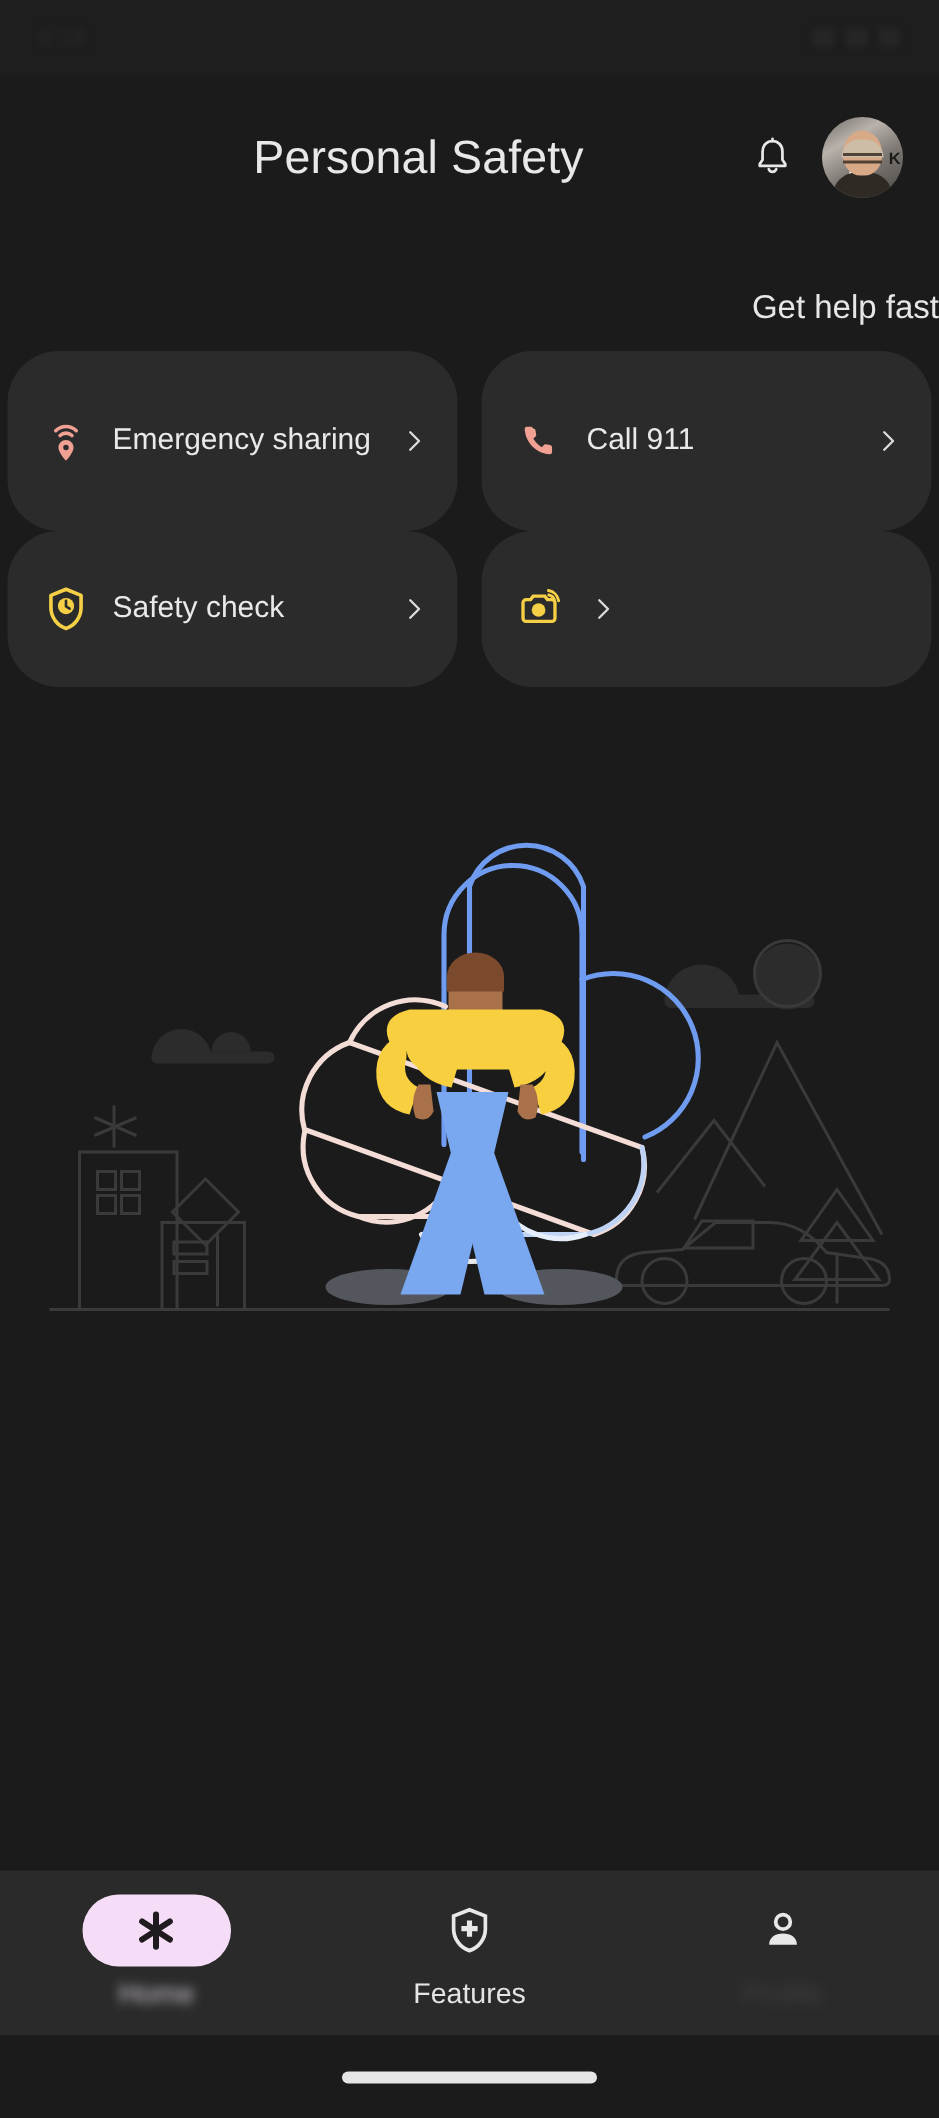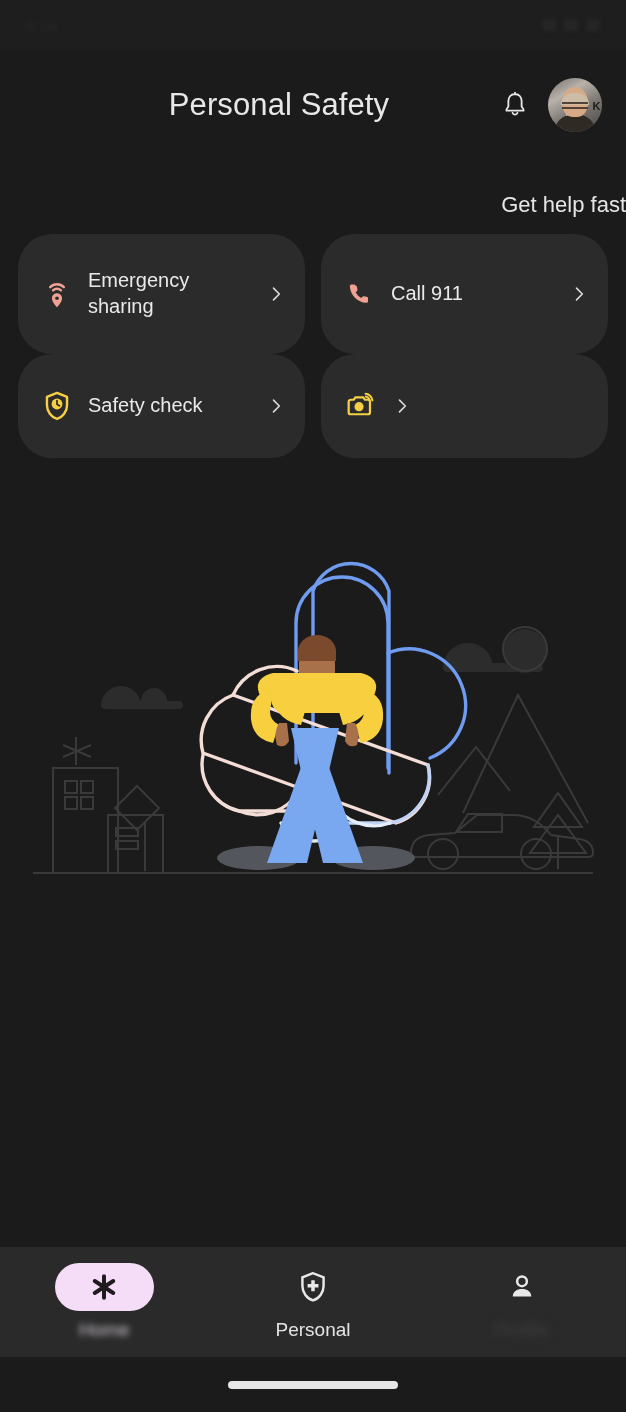--- a/index.html
+++ b/index.html
@@ -102,21 +102,21 @@
   .content { flex:1; position:relative; overflow:hidden; }
 
   .section-title {
     font-size:22px; color:#e6e6e6;
     margin:32px 0 16px 28px;
     font-weight:400;
     text-align:right;
   }
   .card-row {
     display:flex; gap:16px;
-    padding:0 18px;
+    padding:0 5px;
   }
   .card {
     flex:1 1 0; min-width:0;
     background:#2b2b2b;
     border-radius:34px;
     height:120px;
     display:flex; align-items:center;
     padding:0 18px 0 24px;
     gap:16px;
   }
@@ -391,21 +391,21 @@
       <span class="nav-label blurred">Home</span>
     </div>
 
     <div class="nav-item">
       <div class="nav-pill">
         <svg width="30" height="32" viewBox="0 0 24 26">
           <path d="M12 1.8 3.4 5.2v7c0 5.3 3.6 10.2 8.6 11.7 5-1.5 8.6-6.4 8.6-11.7v-7z" fill="none" stroke="#e8e8e8" stroke-width="2"></path>
           <path d="M10.6 7.6h2.8v3h3v2.8h-3v3h-2.8v-3h-3V10.6h3z" fill="#e8e8e8"></path>
         </svg>
       </div>
-      <span class="nav-label">Personal</span>
+      <span class="nav-label">Features</span>
     </div>
 
     <div class="nav-item">
       <div class="nav-pill">
         <svg width="30" height="30" viewBox="0 0 24 24">
           <circle cx="12" cy="7.4" r="3.9" fill="none" stroke="#e8e8e8" stroke-width="2"></circle>
           <path d="M4.6 19.6c0-4 3.3-6 7.4-6s7.4 2 7.4 6z" fill="#e8e8e8"></path>
         </svg>
       </div>
       <span class="nav-label blurred2">Profile</span>

